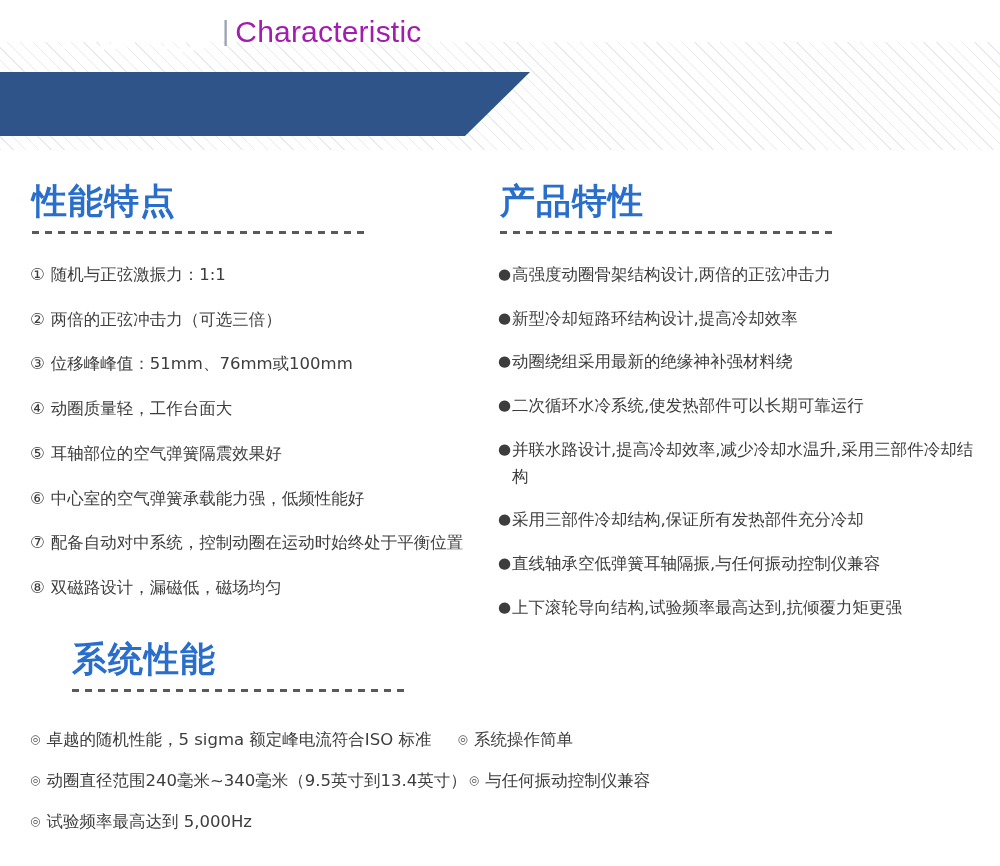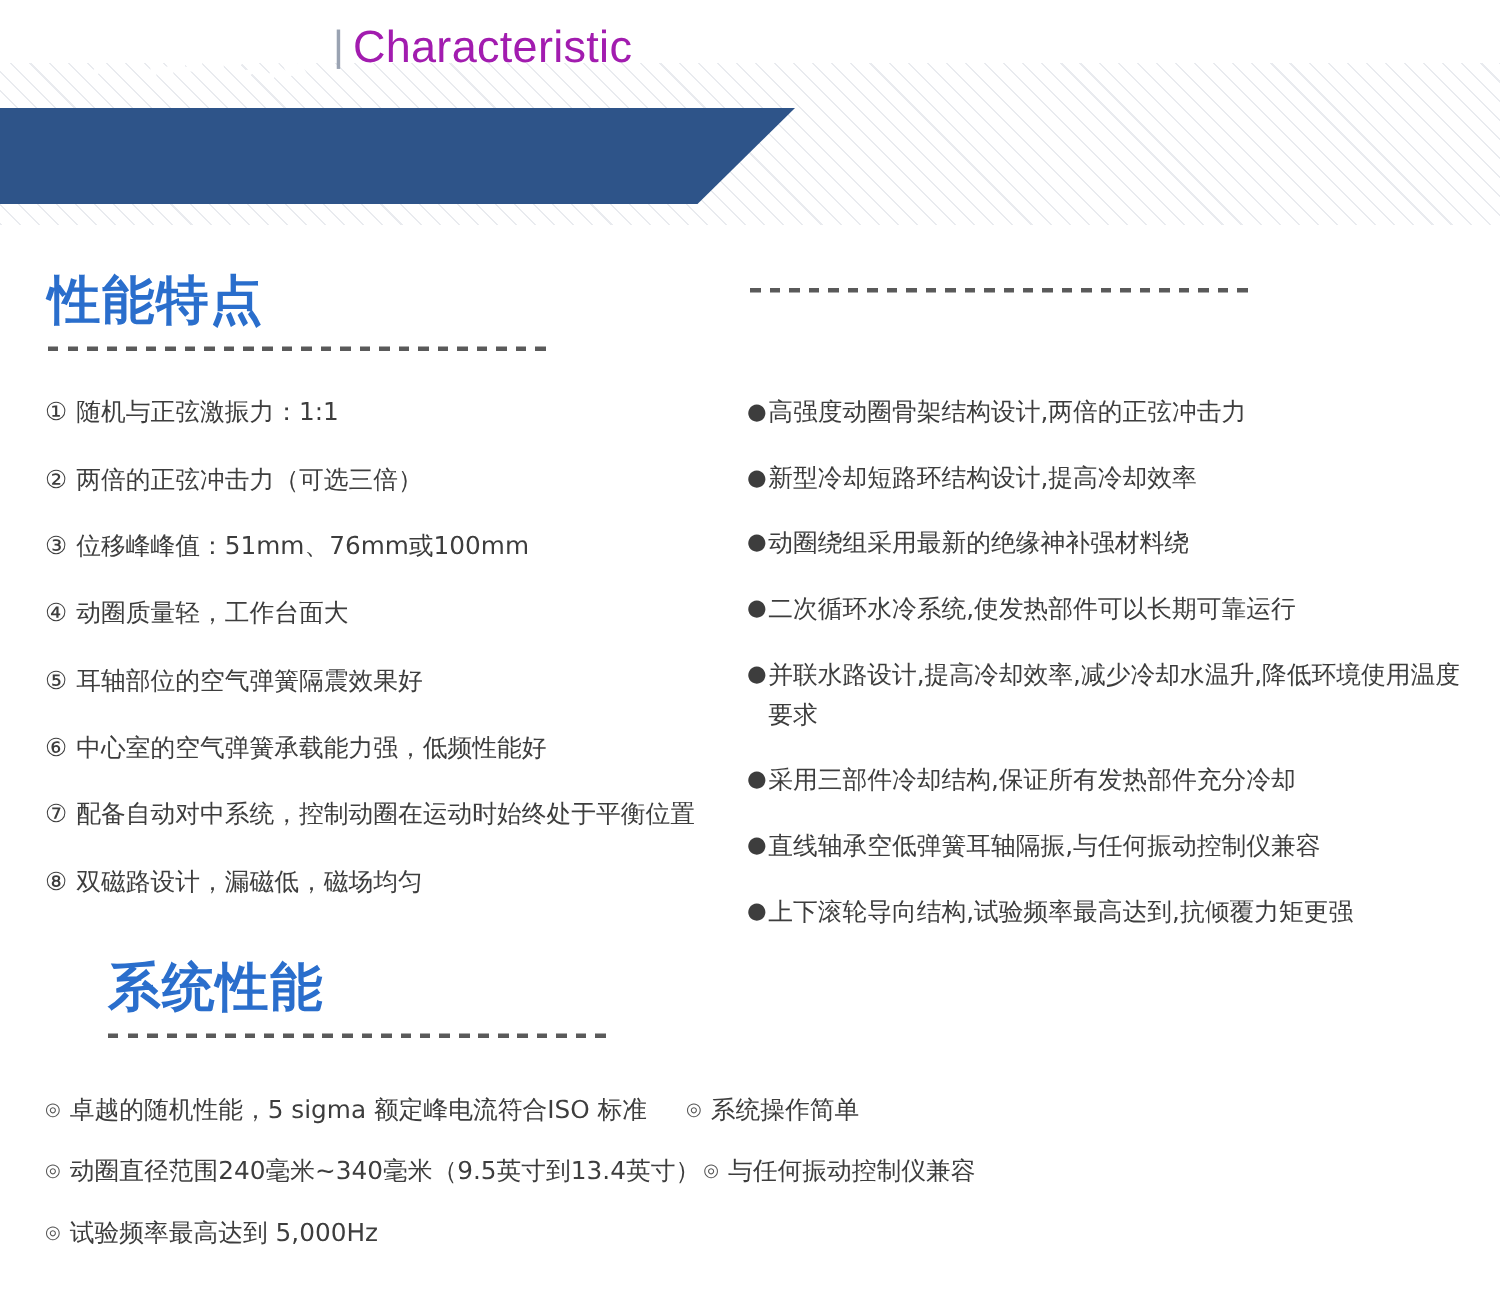--- a/index.html
+++ b/index.html
@@ -191,20 +191,21 @@
     <span class="banner-en">Characteristic</span>
   </div>
 </div>
 
 <div class="sec-head" id="head-perf">
   <div class="sec-title">性能特点</div>
   <div class="sec-rule"></div>
 </div>
 
 <div class="sec-head" id="head-prod">
+  <div class="sec-title">产品特性</div>
   <div class="sec-rule"></div>
 </div>
 
 <div class="col" id="col-left">
   <div class="li">
     <span class="li-mark">①</span>
     <span class="li-text">随机与正弦激振力：1:1</span>
   </div>
   <div class="li">
     <span class="li-mark">②</span>
@@ -248,21 +249,21 @@
   <div class="li">
     <span class="li-mark dot">●</span>
     <span class="li-text">动圈绕组采用最新的绝缘神补强材料绕</span>
   </div>
   <div class="li">
     <span class="li-mark dot">●</span>
     <span class="li-text">二次循环水冷系统,使发热部件可以长期可靠运行</span>
   </div>
   <div class="li">
     <span class="li-mark dot">●</span>
-    <span class="li-text">并联水路设计,提高冷却效率,减少冷却水温升,降低环境使用温度要求</span>
+    <span class="li-text">并联水路设计,提高冷却效率,减少冷却水温升,采用三部件冷却结构</span>
   </div>
   <div class="li">
     <span class="li-mark dot">●</span>
     <span class="li-text">采用三部件冷却结构,保证所有发热部件充分冷却</span>
   </div>
   <div class="li">
     <span class="li-mark dot">●</span>
     <span class="li-text">直线轴承空低弹簧耳轴隔振,与任何振动控制仪兼容</span>
   </div>
   <div class="li">

